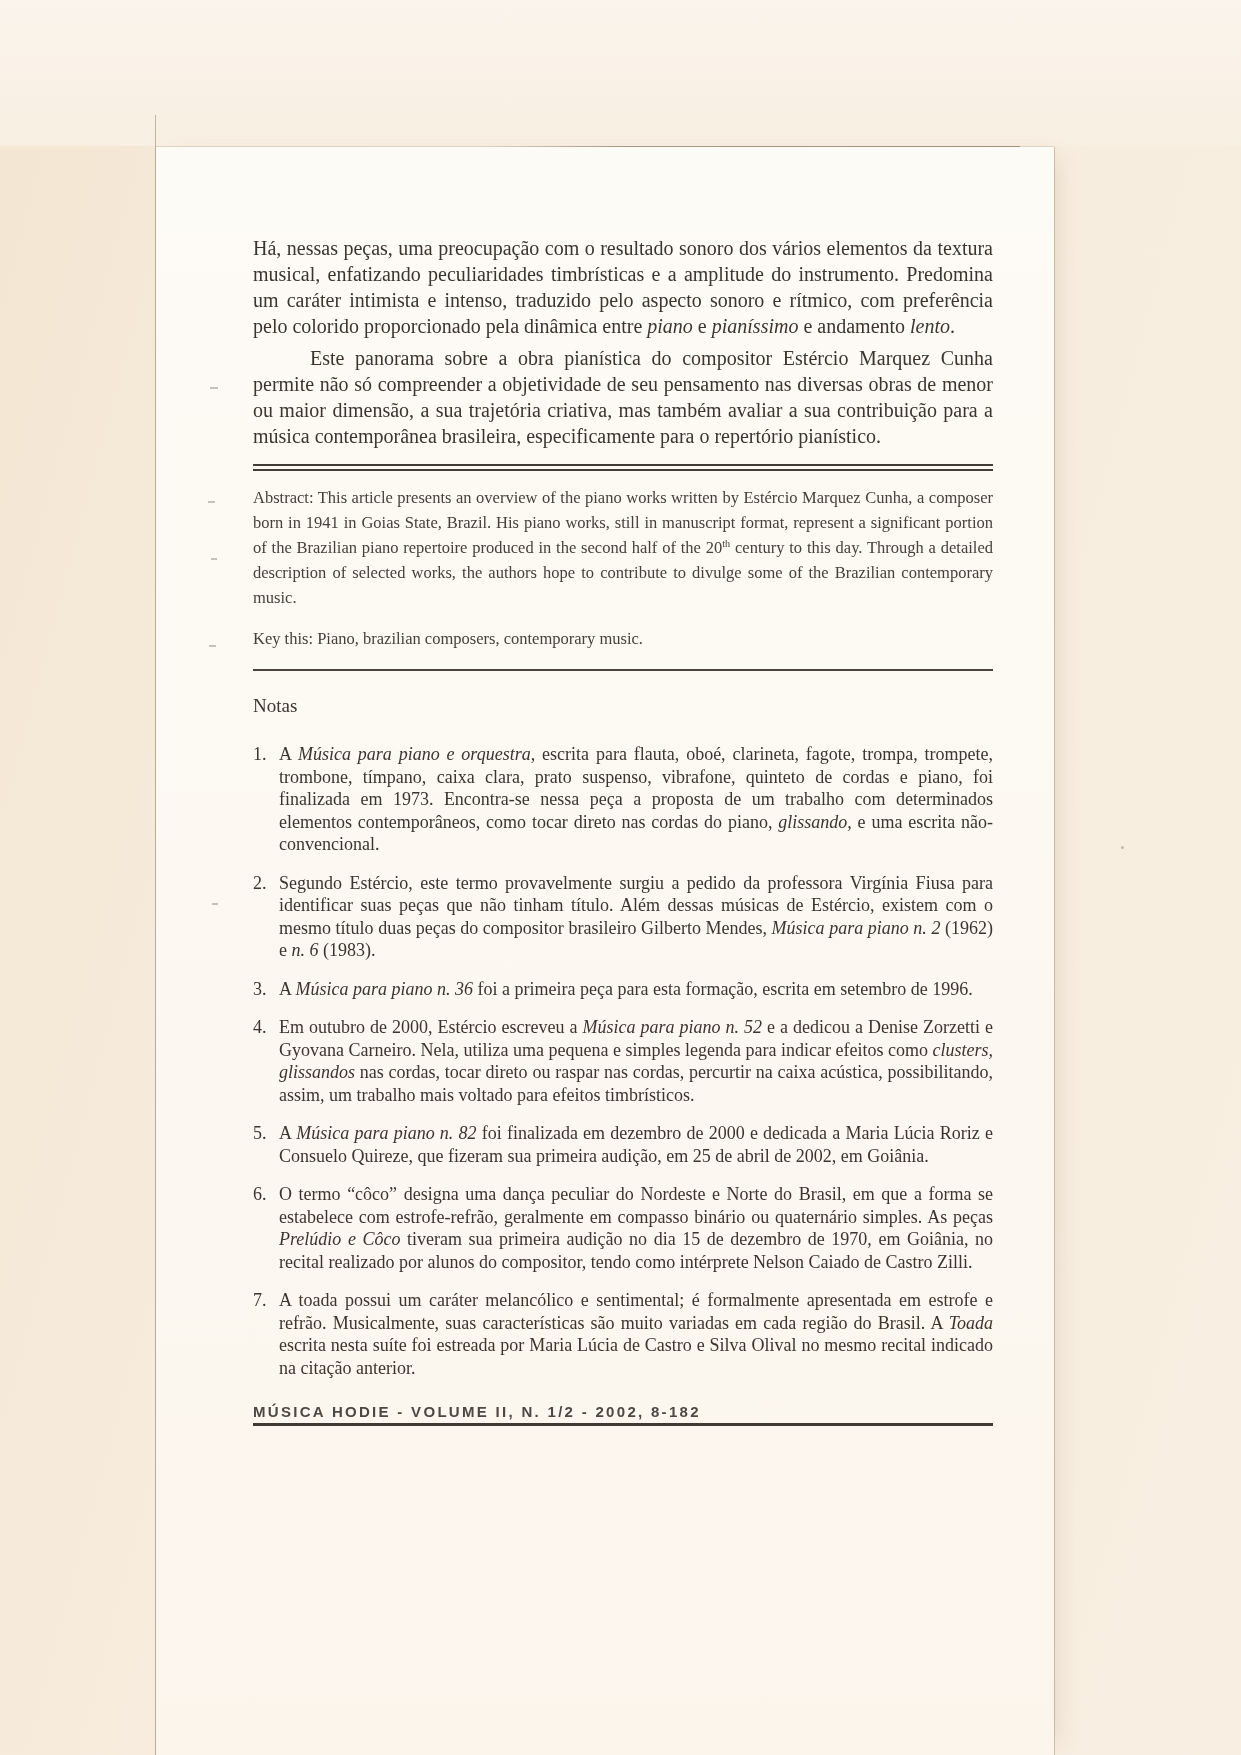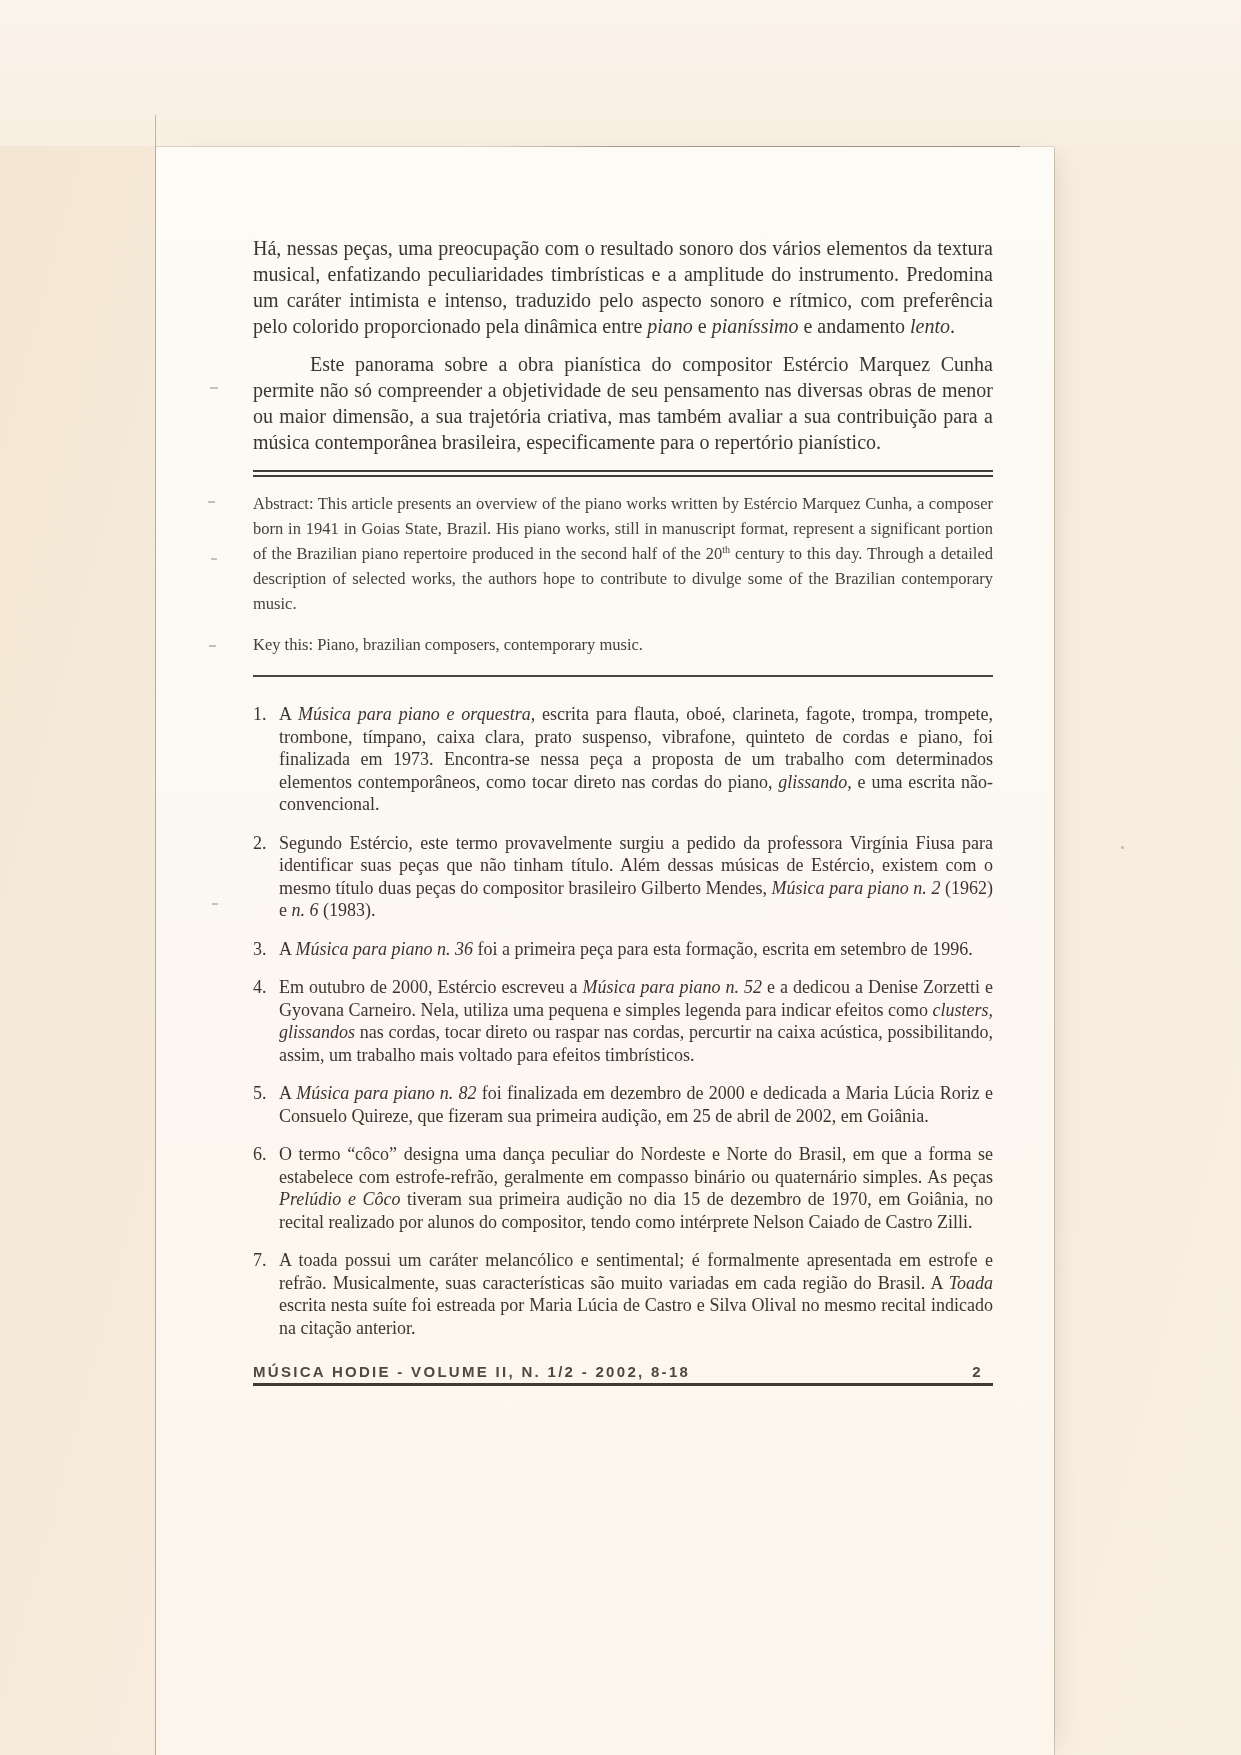--- a/index.html
+++ b/index.html
@@ -26,39 +26,39 @@
     background:linear-gradient(90deg,rgba(125,108,86,0) 0%,rgba(125,108,86,.55) 25%,rgba(125,108,86,.65) 100%);
   }
   .edge-left-tail {
     position:absolute; left:155px; top:115px; width:1px; height:32px;
     background:rgba(125,108,86,.45);
   }
   .content { position:absolute; left:97px; top:0; width:740px; color:#3b352e; }
 
   .body-par { margin:0; font-size:20px; line-height:26px; text-align:justify; }
   .body-par.first { margin-top:88px; }
-  .body-par.indent { text-indent:57px; margin-top:12px; }
+  .body-par.indent { text-indent:57px; margin-top:6px; }
 
   .rule-double { margin-top:15px; height:3px; border-top:2px solid #433d35; border-bottom:2px solid #433d35; }
   .rule-single { margin-top:18px; border-top:2px solid #4a443c; }
 
   .abstract { margin:14px 0 16px; font-size:16.5px; line-height:25px; color:#46403a; text-align:justify; }
   .abstract sup, .note sup { font-size:.62em; vertical-align:super; line-height:0; }
   .keywords { margin:9px 0 0; font-size:16.5px; line-height:25px; color:#46403a; }
 
   .notes-heading { margin:24px 0 0; font-size:19px; font-weight:400; color:#3b352e; }
 
   .notes { list-style:none; margin:26px 0 0; padding:0; }
   .note { position:relative; padding-left:26px; margin-top:16px; font-size:18px; line-height:22.5px; text-align:justify; }
   .note:first-child { margin-top:0; }
   .note .num { position:absolute; left:0; top:0; }
 
   .footer { margin-top:24px; width:740px; }
   .footer-row {
-    display:flex; justify-content:space-between; align-items:flex-end;
+    display:flex; align-items:flex-end;
     font-family:"Liberation Sans", sans-serif; font-size:15px; font-weight:700;
     letter-spacing:2.3px; color:#4d4842; padding:0 10px 3px 0;
   }
   .footer-rule { border-top:3px solid #3f3a33; }
 
   .artifact { position:absolute; background:rgba(95,88,80,.35); }
   .a1 { left:210px; top:387px; width:8px; height:2px; }
   .a2 { left:208px; top:501px; width:7px; height:2px; }
   .a3 { left:211px; top:558px; width:6px; height:2px; }
   .a4 { left:209px; top:645px; width:7px; height:2px; }
@@ -80,20 +80,21 @@
       <p class="body-par indent">Este panorama sobre a obra pianística do compositor Estércio Marquez Cunha permite não só compreender a objetividade de seu pensamento nas diversas obras de menor ou maior dimensão, a sua trajetória criativa, mas também avaliar a sua contribuição para a música contemporânea brasileira, especificamente para o repertório pianístico.</p>
 
       <div class="rule-double"></div>
 
       <p class="abstract">Abstract: This article presents an overview of the piano works written by Estércio Marquez Cunha, a composer born in 1941 in Goias State, Brazil. His piano works, still in manuscript format, represent a significant portion of the Brazilian piano repertoire produced in the second half of the 20<sup>th</sup> century to this day. Through a detailed description of selected works, the authors hope to contribute to divulge some of the Brazilian contemporary music.</p>
 
       <p class="keywords">Key this: Piano, brazilian composers, contemporary music.</p>
 
       <div class="rule-single"></div>
 
+      <h3 class="notes-heading">Notas</h3>
 
       <ol class="notes">
         <li class="note">
           <span class="num">1.</span>
           <span class="note-text">A <i>Música para piano e orquestra,</i> escrita para flauta, oboé, clarineta, fagote, trompa, trompete, trombone, tímpano, caixa clara, prato suspenso, vibrafone, quinteto de cordas e piano, foi finalizada em 1973. Encontra-se nessa peça a proposta de um trabalho com determinados elementos contemporâneos, como tocar direto nas cordas do piano, <i>glissando,</i> e uma escrita não-convencional.</span>
         </li>
         <li class="note">
           <span class="num">2.</span>
           <span class="note-text">Segundo Estércio, este termo provavelmente surgiu a pedido da professora Virgínia Fiusa para identificar suas peças que não tinham título. Além dessas músicas de Estércio, existem com o mesmo título duas peças do compositor brasileiro Gilberto Mendes, <i>Música para piano n. 2</i> (1962) e <i>n. 6</i> (1983).</span>
         </li>

